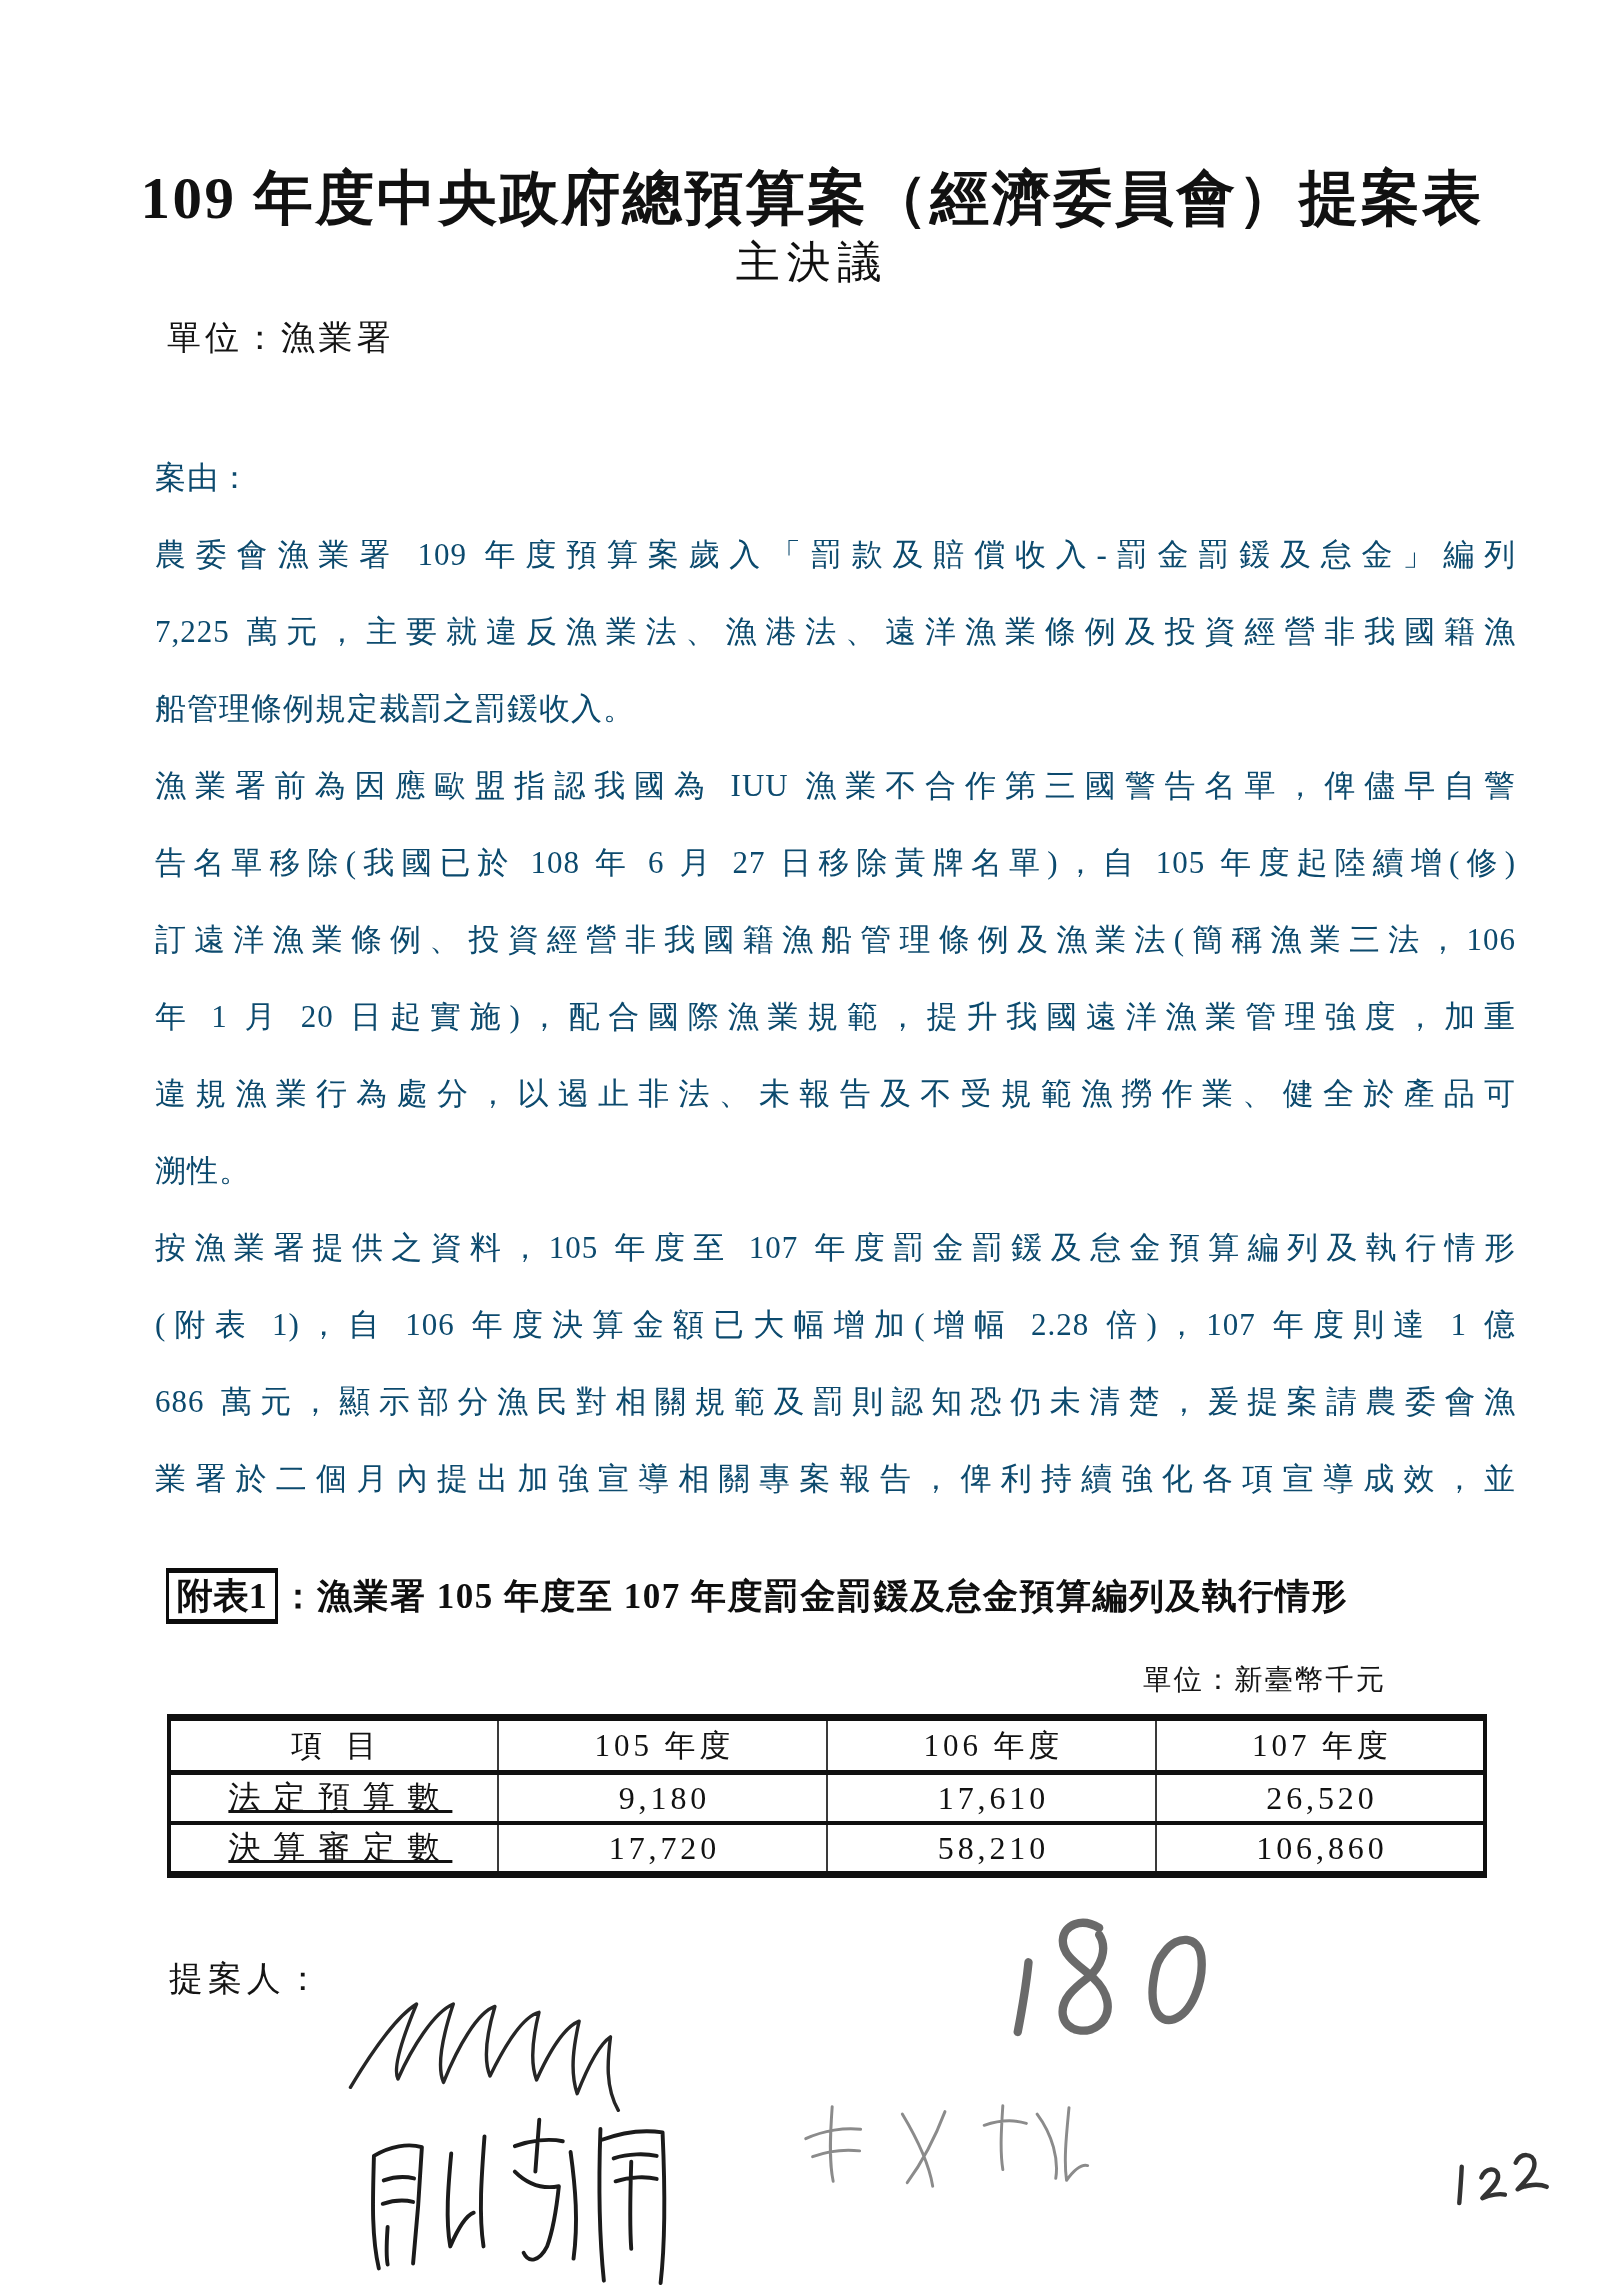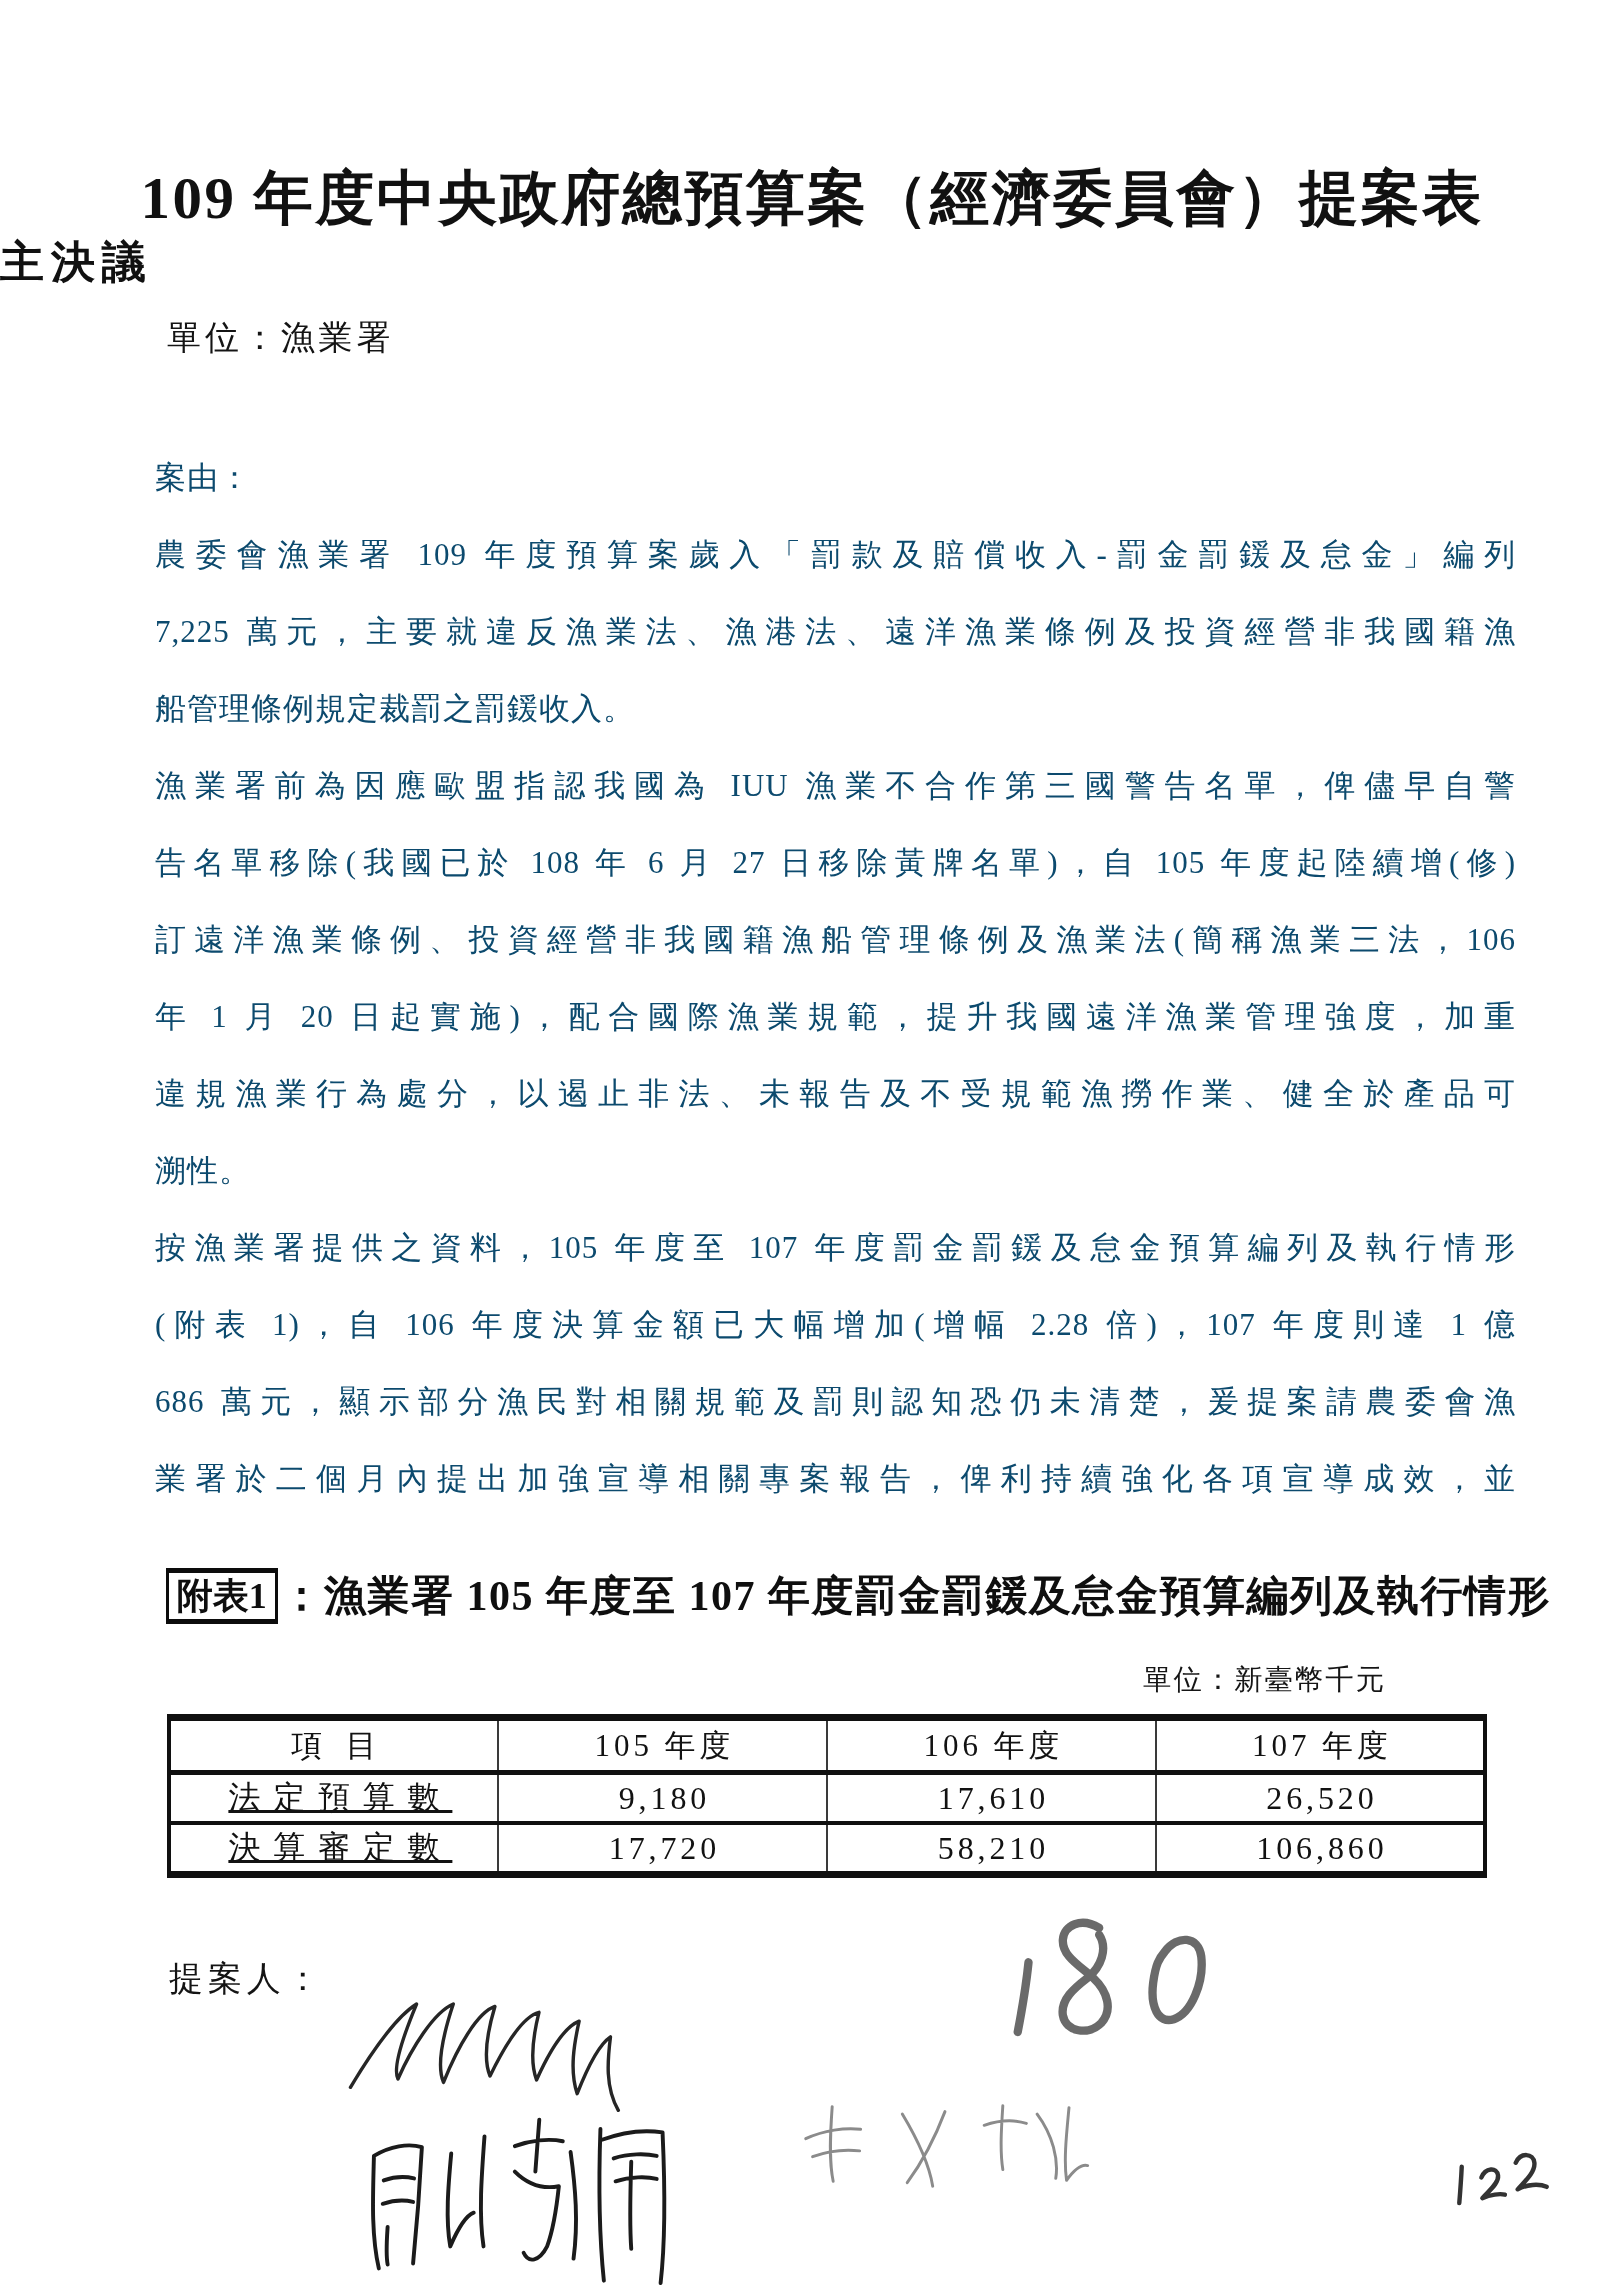--- a/index.html
+++ b/index.html
@@ -11,21 +11,21 @@
     font-family:"Liberation Serif","DejaVu Serif",serif;
     color:#161616;
   }
   .doc-title{
     position:absolute;top:171px;left:0;width:100%;
     text-align:center;font-size:59px;font-weight:700;
     letter-spacing:2.5px;line-height:54px;color:#111;
   }
   .doc-subtitle{
     position:absolute;top:236px;left:0;width:100%;
-    text-align:left;font-size:44px;font-weight:700;
+    text-align:center;font-size:44px;font-weight:400;
     letter-spacing:6.9px;line-height:53px;color:#111;
   }
   .agency-line{
     position:absolute;top:315px;left:167px;
     font-size:34px;letter-spacing:3.9px;color:#141414;
   }
   .body-block{
     position:absolute;top:439px;left:155px;width:1361px;
   }
   .bodyline{
@@ -37,21 +37,21 @@
   .attach-heading{
     position:absolute;top:1568px;left:166px;
     display:flex;align-items:center;
   }
   .attach-tag{
     border:3.9px solid #0c0c0c;border-top-width:5.9px;border-bottom-width:5.9px;
     padding:2px 7.8px;font-size:36px;font-weight:700;line-height:42px;
     color:#0e0e0e;background:#fff;
   }
   .attach-title{
-    font-size:42px;font-weight:700;color:#0f0f0f;
+    font-size:35px;font-weight:700;color:#0f0f0f;
     letter-spacing:1.5px;margin-left:2.9px;
   }
   .unit-note{
     position:absolute;top:1661px;left:1143px;
     font-size:28.4px;letter-spacing:2px;color:#151515;
   }
   .budget-table{
     position:absolute;top:1714px;left:167px;
     width:1320px;border-collapse:collapse;table-layout:fixed;
     border:4.9px solid #101010;border-top-width:7.8px;border-bottom-width:7.8px;

